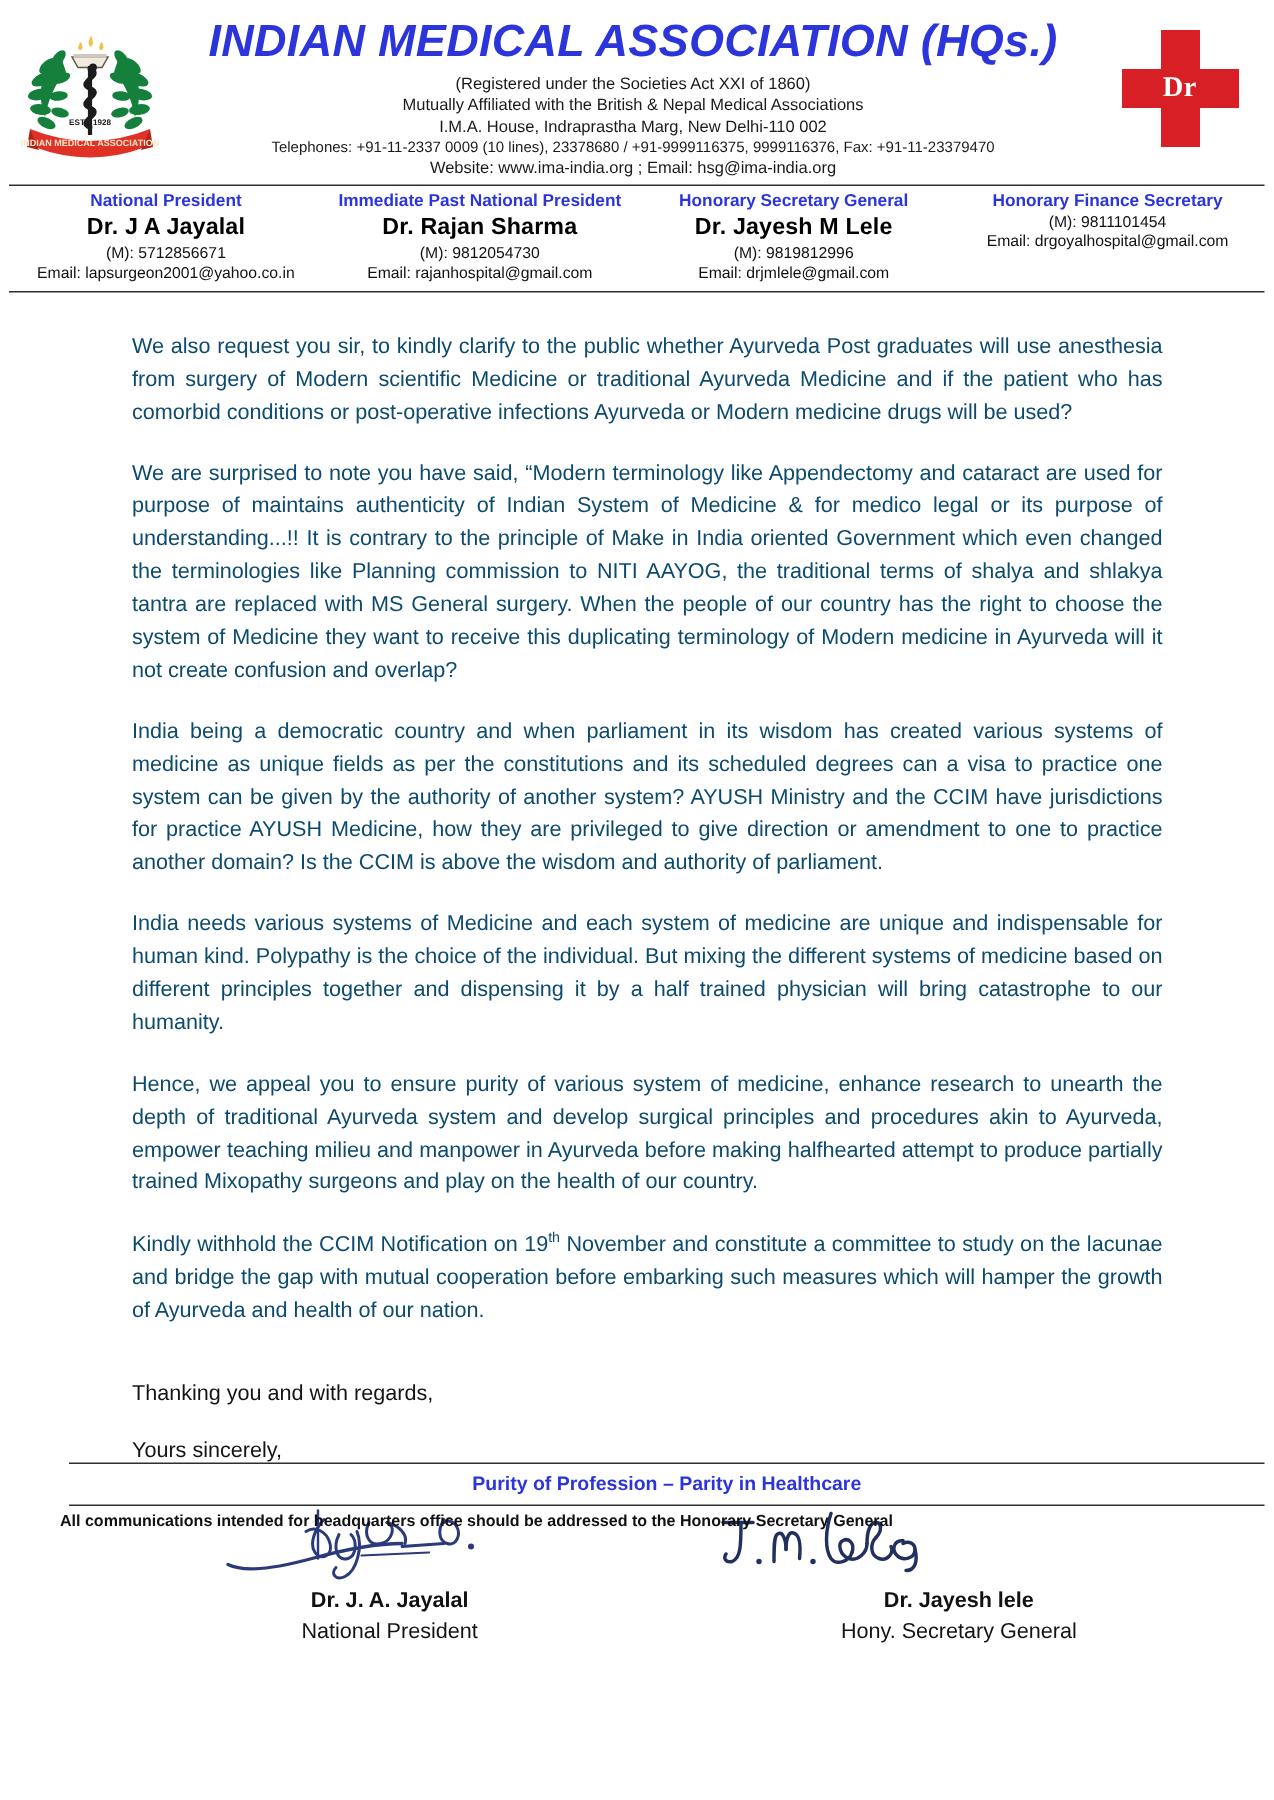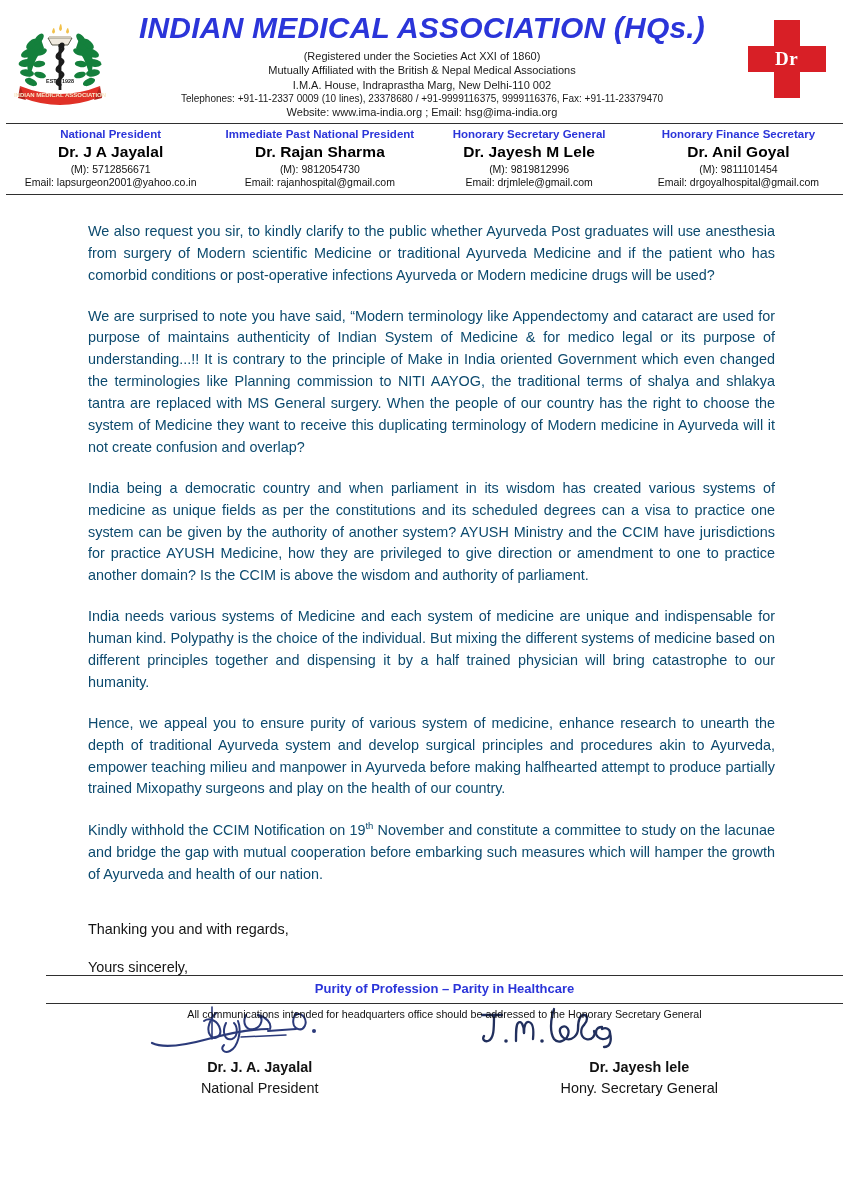--- a/index.html
+++ b/index.html
@@ -80,21 +80,21 @@
   .sign-role{font-size:14.4px;color:#141414;line-height:1.5;}
 
   
   .footer{position:absolute;left:0;right:0;bottom:10px;padding-left:40px;}
   .f-rule{border-top:1.6px solid #2f2f2f;margin:0 6px;}
   .f-tag{
     text-align:center;color:#2b35d9;font-weight:bold;font-size:13px;
     padding:5px 0 5px 0;line-height:1.3;
   }
   .f-note{
-    text-align:center;color:#111;font-weight:normal;font-size:10.7px;
+    text-align:left;color:#111;font-weight:bold;font-size:10.7px;
     padding:4px 0 2px 0;line-height:1.3;
   }
 </style>
 </head>
 <body>
 
 <div class="page">
 
   <div class="letterhead">
     <div class="lh-row">
@@ -187,21 +187,20 @@
         <div class="mail">Email: rajanhospital@gmail.com</div>
       </div>
       <div class="officer">
         <div class="role">Honorary Secretary General</div>
         <div class="name">Dr. Jayesh M Lele</div>
         <div class="mob">(M): 9819812996</div>
         <div class="mail">Email: drjmlele@gmail.com</div>
       </div>
       <div class="officer">
         <div class="role">Honorary Finance Secretary</div>
-        <div class="name">Dr. Anil Goyal</div>
         <div class="mob">(M): 9811101454</div>
         <div class="mail">Email: drgoyalhospital@gmail.com</div>
       </div>
     </div>
 
     <div class="hdr-rule2"></div>
   </div>
 
   <div class="body-wrap">
     <p class="para">We also request you sir, to kindly clarify to the public whether Ayurveda Post graduates will use anesthesia from surgery of Modern scientific Medicine or traditional Ayurveda Medicine and if the patient who has comorbid conditions or post-operative infections Ayurveda or Modern medicine drugs will be used?</p>

